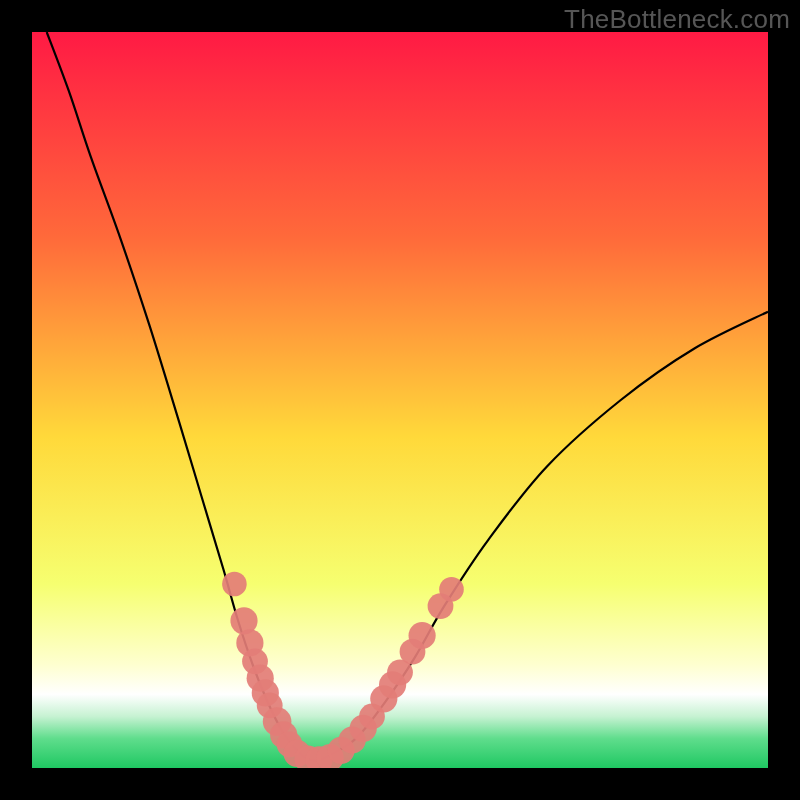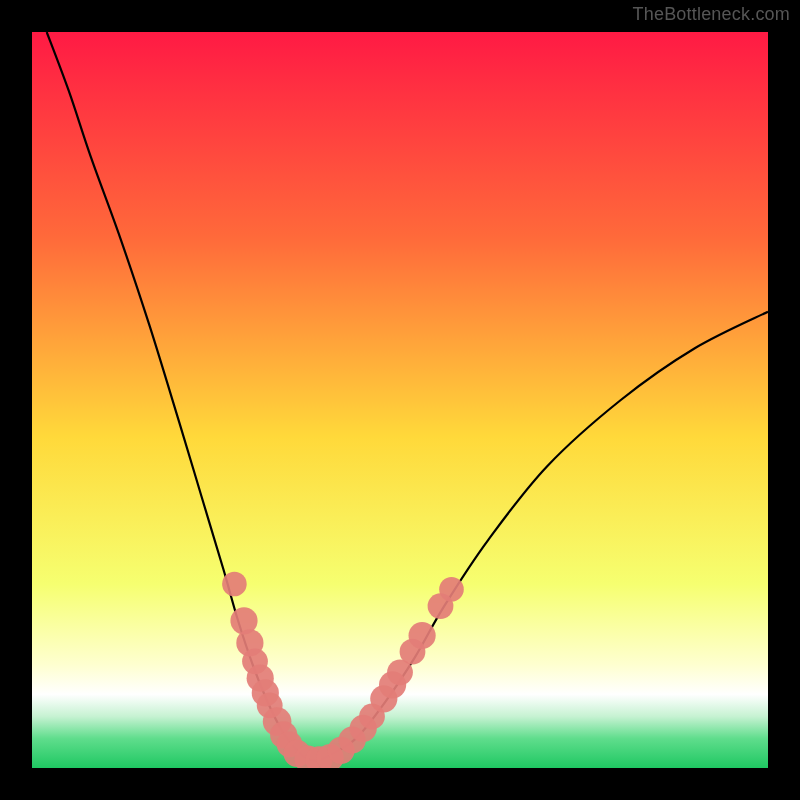--- a/index.html
+++ b/index.html
@@ -38,21 +38,21 @@
     left: 0;
     top: 0;
     width: 100%;
     height: 100%;
   }
   .watermark {
     position: absolute;
     top: 4px;
     right: 10px;
     font-family: Arial, Helvetica, sans-serif;
-    font-size: 18px;
+    font-size: 26px;
     font-weight: 400;
     color: #565656;
     letter-spacing: 0.2px;
   }
 </style>
 </head>
 <body>
 
 <div class="frame">
   <div class="watermark">TheBottleneck.com</div>

